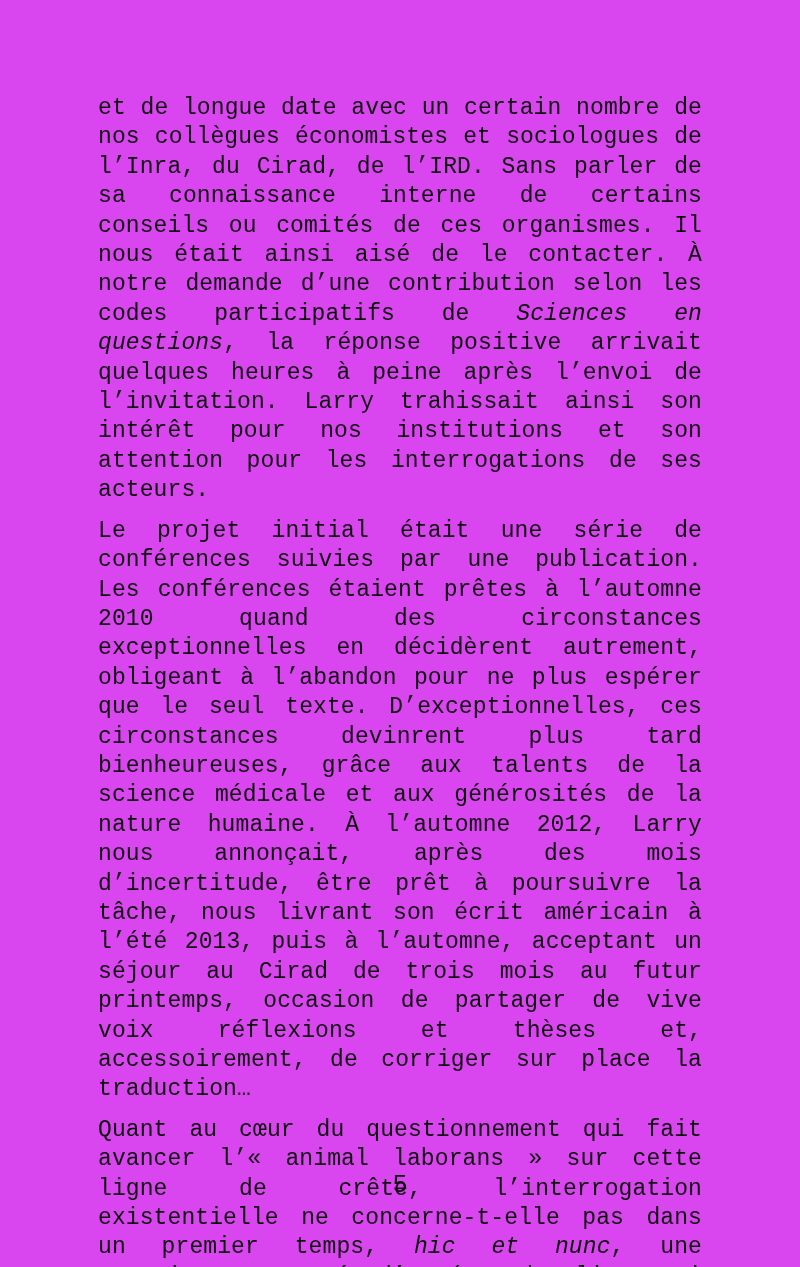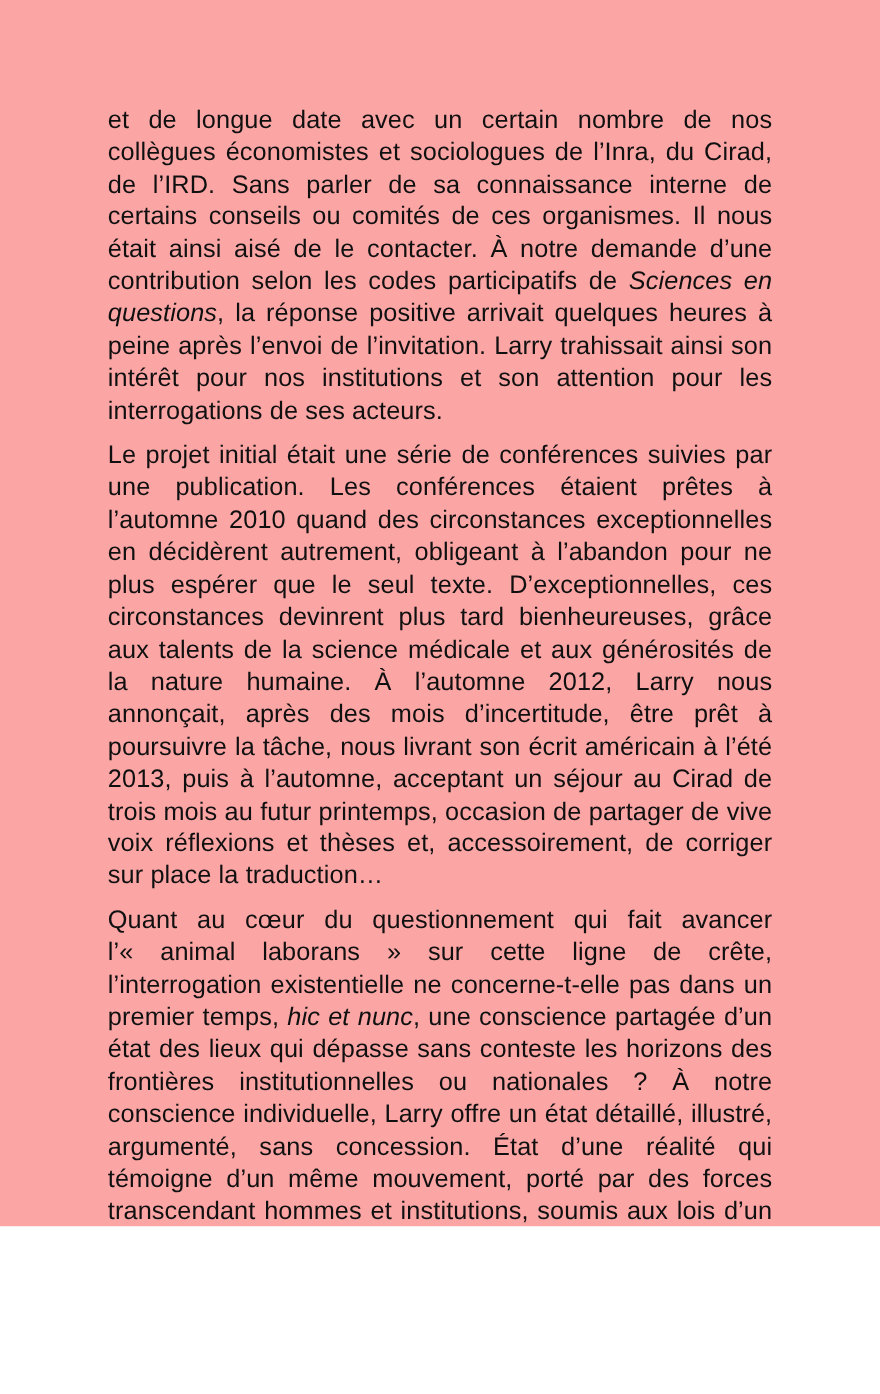--- a/index.html
+++ b/index.html
@@ -3,24 +3,24 @@
 <meta charset="utf-8">
 <style>
   html, body {
     margin: 0;
     padding: 0;
     background: #ffffff;
   }
   .book-page {
     position: relative;
     width: 800px;
-    height: 1115px;
-    background: #fca5a5;
+    height: 1267px;
+    background: #d946ef;
     color: #101010;
-    font-family: Liberation Sans, sans-serif;
+    font-family: Liberation Mono, monospace;
     overflow: hidden;
   }
   .page-body {
     position: absolute;
     left: 98px;
     top: 94px;
     width: 604px;
     font-size: 23px;
     line-height: 29.4px;
     text-align: justify;

